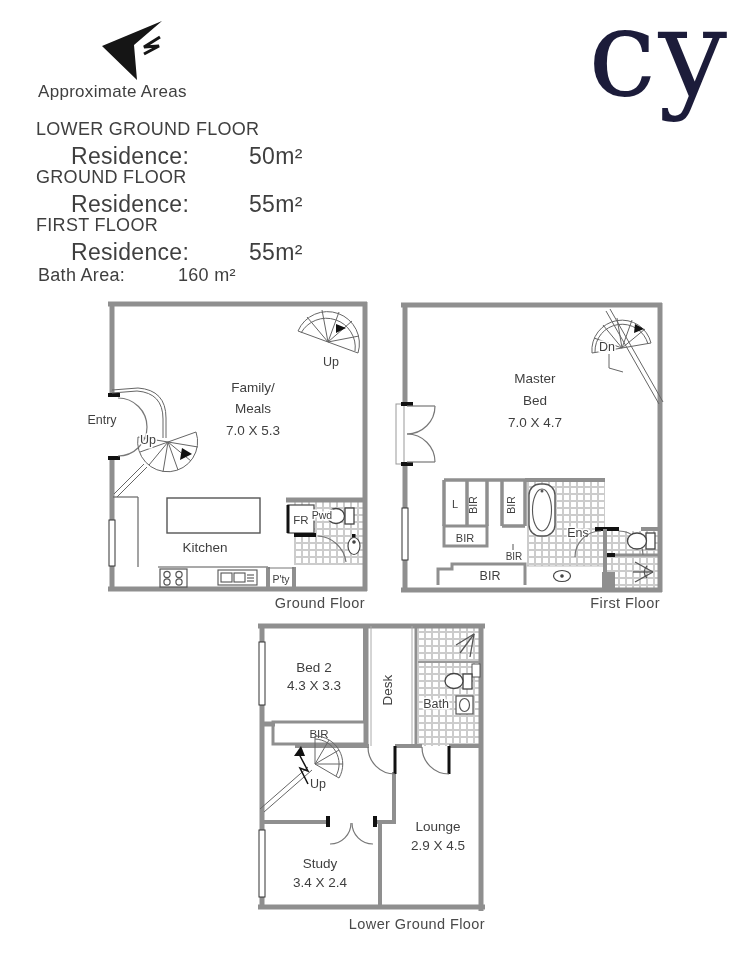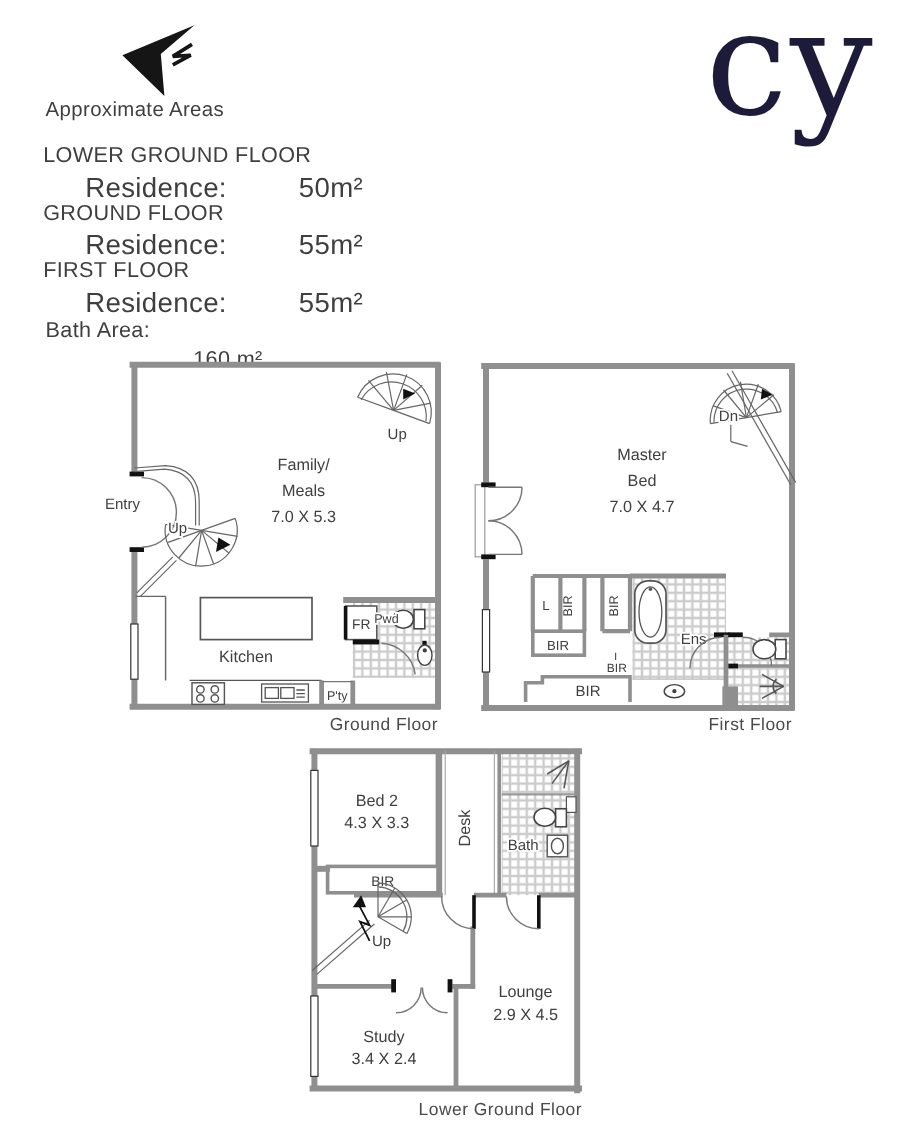--- a/index.html
+++ b/index.html
@@ -5,21 +5,21 @@
   html,body{margin:0;padding:0;}
   body{width:750px;height:957px;background:#ffffff;font-family:"Liberation Sans",sans-serif;}
   .page{position:relative;width:750px;height:957px;background:#fff;overflow:hidden;}
   .abs{position:absolute;}
   .hdr{color:#3f3f3f;letter-spacing:.3px;white-space:nowrap;}
   .hdr-title{left:38px;top:82px;font-size:17px;}
   .hdr-name{left:36px;font-size:18px;}
   .hdr-res{left:38px;font-size:23px;margin-left:33px;}
   .hdr-val{position:absolute;left:178px;top:0;}
   .hdr-total{left:38px;top:265px;font-size:18px;}
-  .hdr-total .hdr-val{left:123px;margin-top:24px;}
+  .hdr-total .hdr-val{left:140px;}
   .logo{left:588px;top:-14px;font-family:"DejaVu Serif",serif;font-size:122px;line-height:1.1;color:#1c1c3a;letter-spacing:2px;}
   svg text{fill:#3f3f3f;font-family:"Liberation Sans",sans-serif;}
   .room-lbl{font-size:13.5px;}
   .small-lbl{font-size:10.5px;}
   .floor-lbl{font-size:14.5px;fill:#4a4a4a;letter-spacing:.4px;}
   .halo{paint-order:stroke;stroke:#ffffff;stroke-width:3px;}
 </style>
 </head>
 <body>
 

